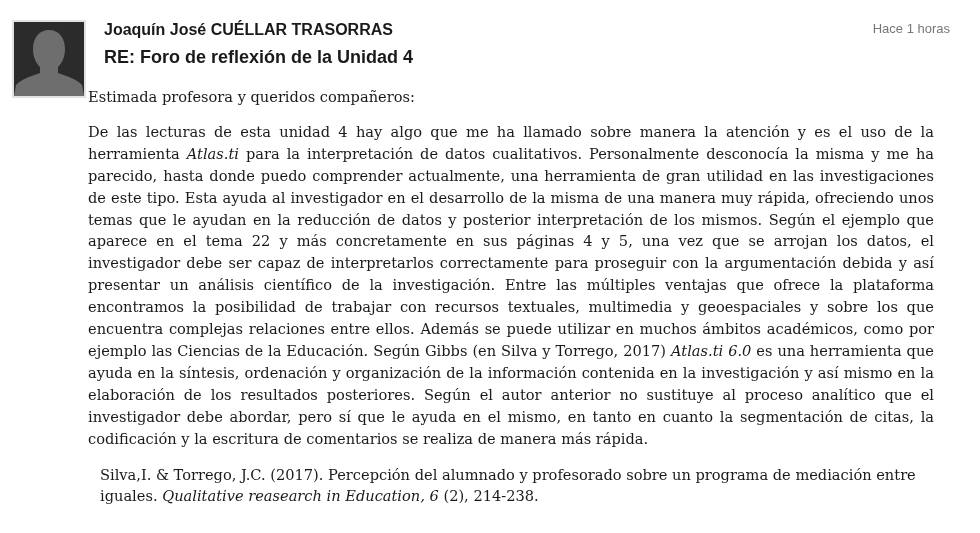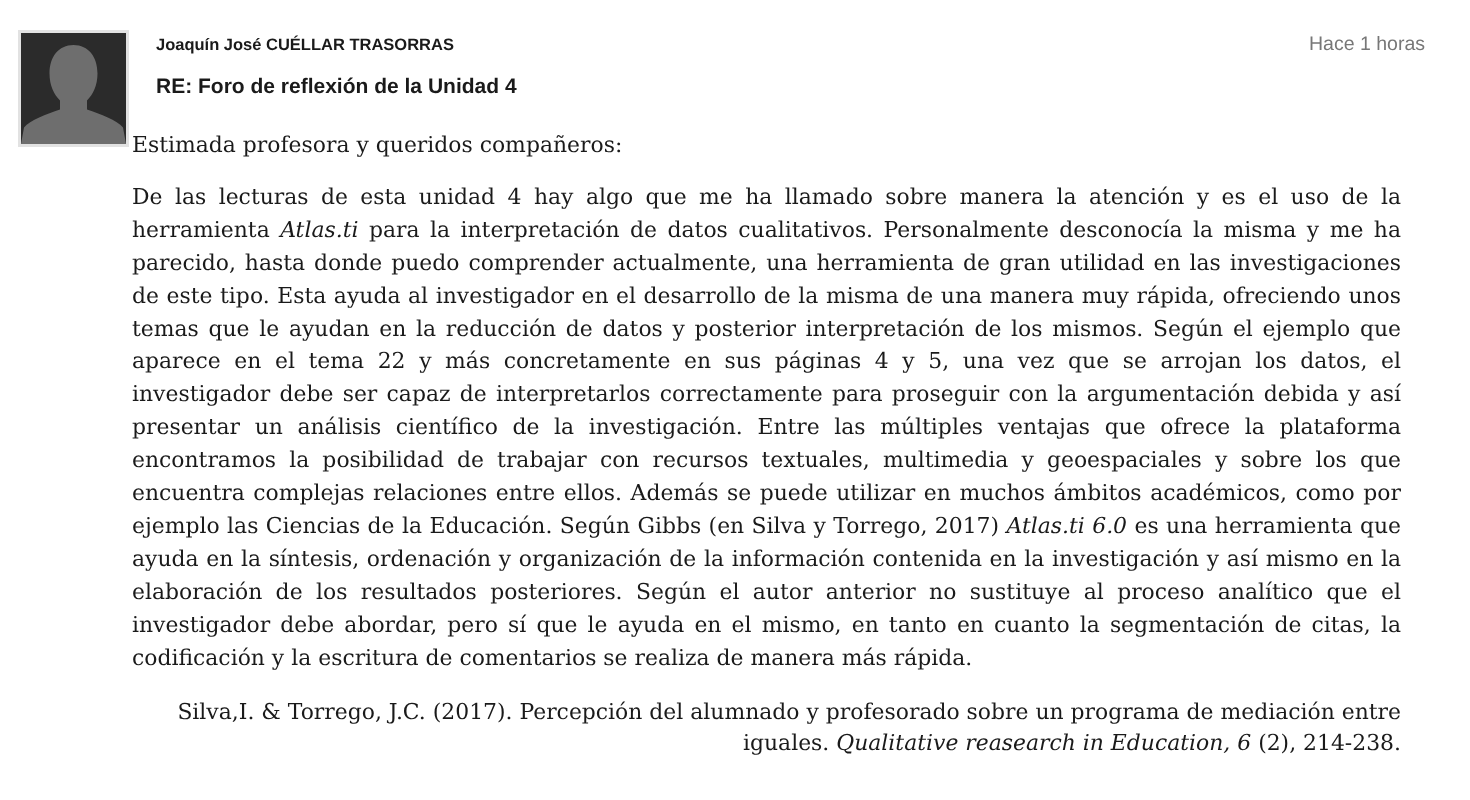--- a/index.html
+++ b/index.html
@@ -28,29 +28,29 @@
   .avatar svg { display: block; }
   .header {
     position: absolute;
     left: 104px;
     top: 20px;
     right: 30px;
   }
   .author {
     font-family: "Liberation Sans", sans-serif;
     font-weight: bold;
-    font-size: 11px;
+    font-size: 16px;
     color: #1a1a1a;
     line-height: 20px;
     margin: 0;
   }
   .subject {
     font-family: "Liberation Sans", sans-serif;
     font-weight: bold;
-    font-size: 14px;
+    font-size: 18px;
     color: #1a1a1a;
     line-height: 20px;
     margin-top: 7px;
   }
   .timestamp {
     position: absolute;
     right: 30px;
     top: 20px;
     font-family: "Liberation Sans", sans-serif;
     font-size: 13px;
@@ -65,21 +65,21 @@
     font-family: "DejaVu Serif", "Liberation Serif", serif;
     font-size: 14.6px;
     color: #1a1a1a;
     line-height: 21.9px;
   }
   .body p {
     margin: 0 0 12px 0;
     text-align: justify;
   }
   .body p.greeting { text-align: left; margin-bottom: 13px; }
-  .body p.reference { text-align: right; margin-top: 14px; }
+  .body p.reference { text-align: left; margin-top: 14px; margin-left: 12px; }
   .body em { font-style: italic; }
 </style>
 </head>
 <body>
 
 <div class="post">
 
   <div class="avatar">
     <svg width="70" height="74" viewBox="0 0 70 74">
       <rect x="0" y="0" width="70" height="74" fill="#2b2b2b"></rect>

